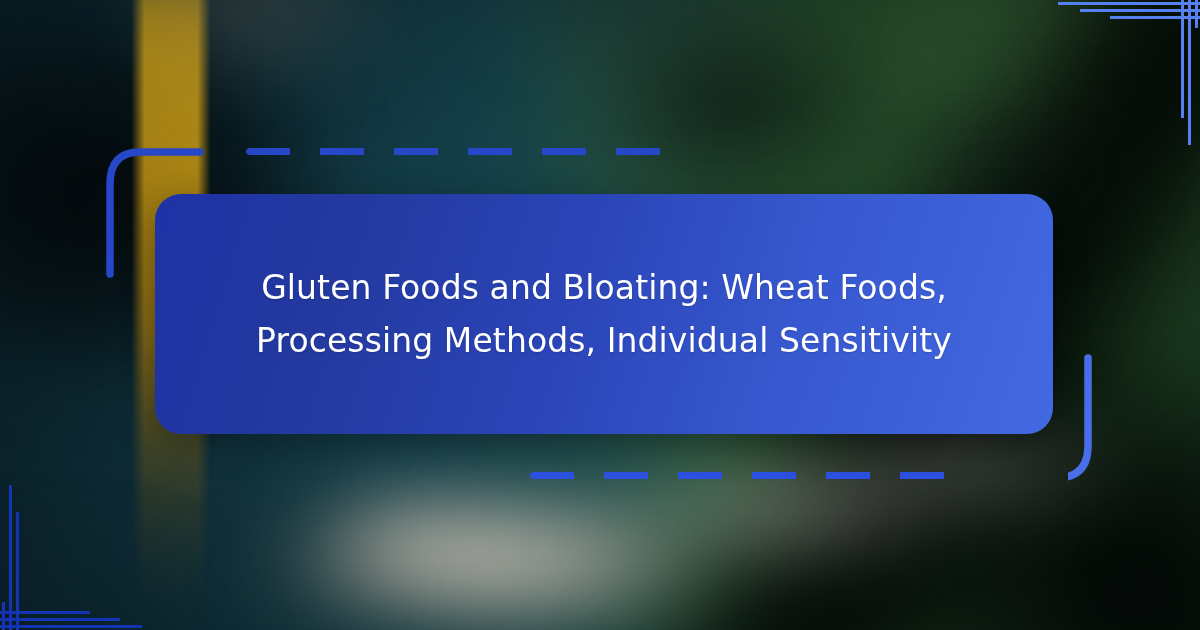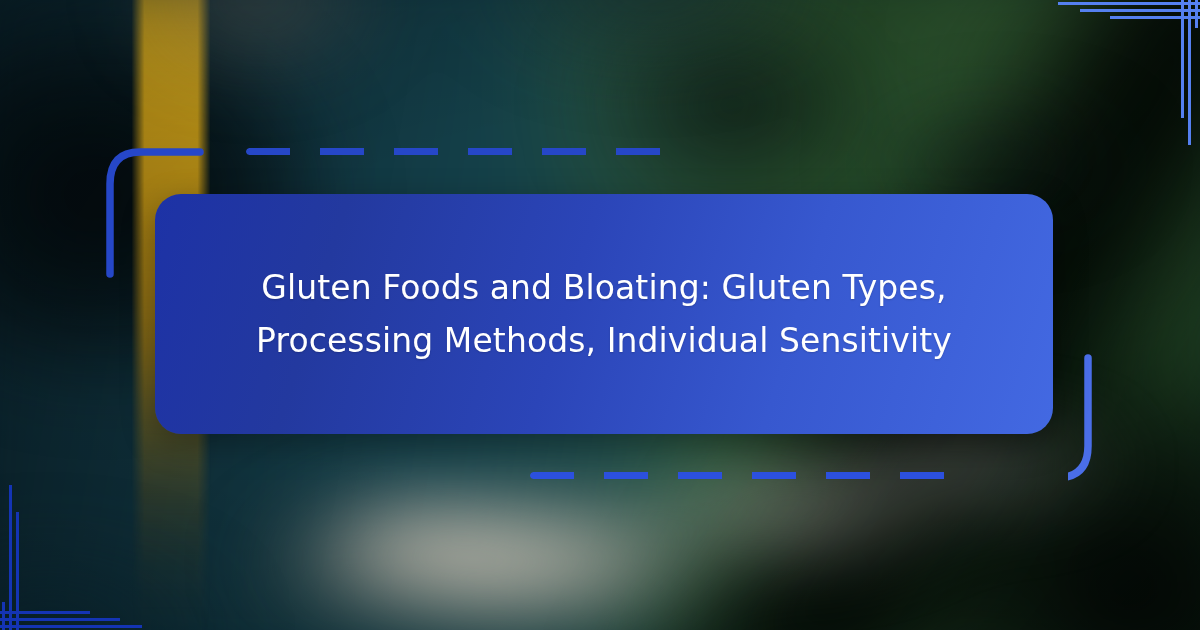--- a/index.html
+++ b/index.html
@@ -184,16 +184,16 @@
   </svg>
 
   <svg class="bracket bracket-br" width="112" height="140" viewBox="0 0 112 140">
     <path d="M 20 10 L 20 98 Q 20 130 -12 130 L -60 130" fill="none" stroke="#4a6ee8" stroke-width="7.5" stroke-linecap="round"></path>
   </svg>
 
   <div class="dash-rule dash-top"></div>
   <div class="dash-rule dash-bottom"></div>
 
   <div class="title-card">
-    <div class="title-text">Gluten Foods and Bloating: Gluten Types, Processing Methods, Individual Sensitivity</div>
+    <div class="title-text">Gluten Foods and Bloating: Wheat Foods, Processing Methods, Individual Sensitivity</div>
   </div>
 
 </div>
 
 </body></html>

